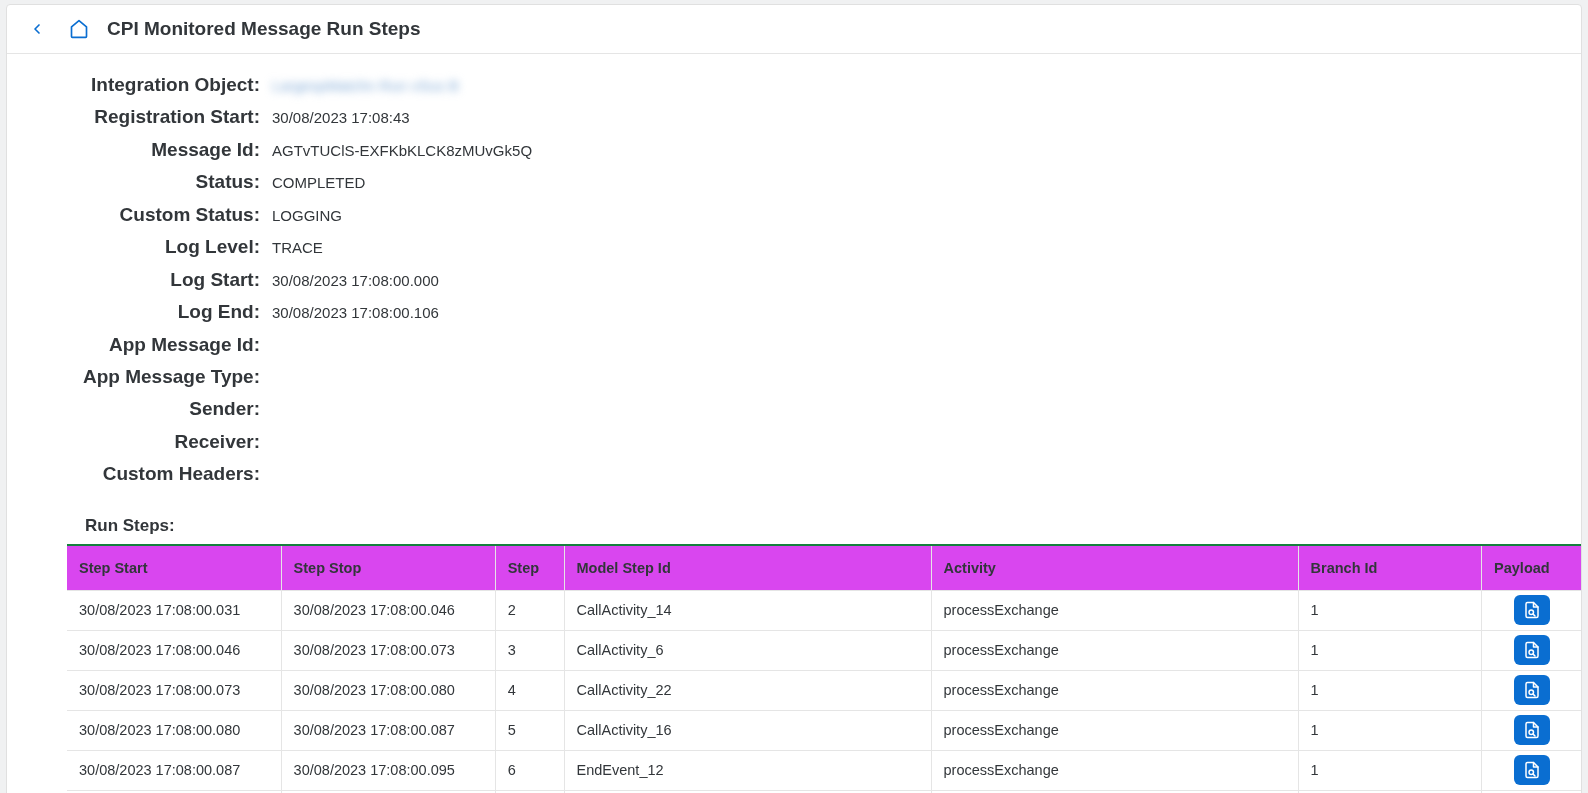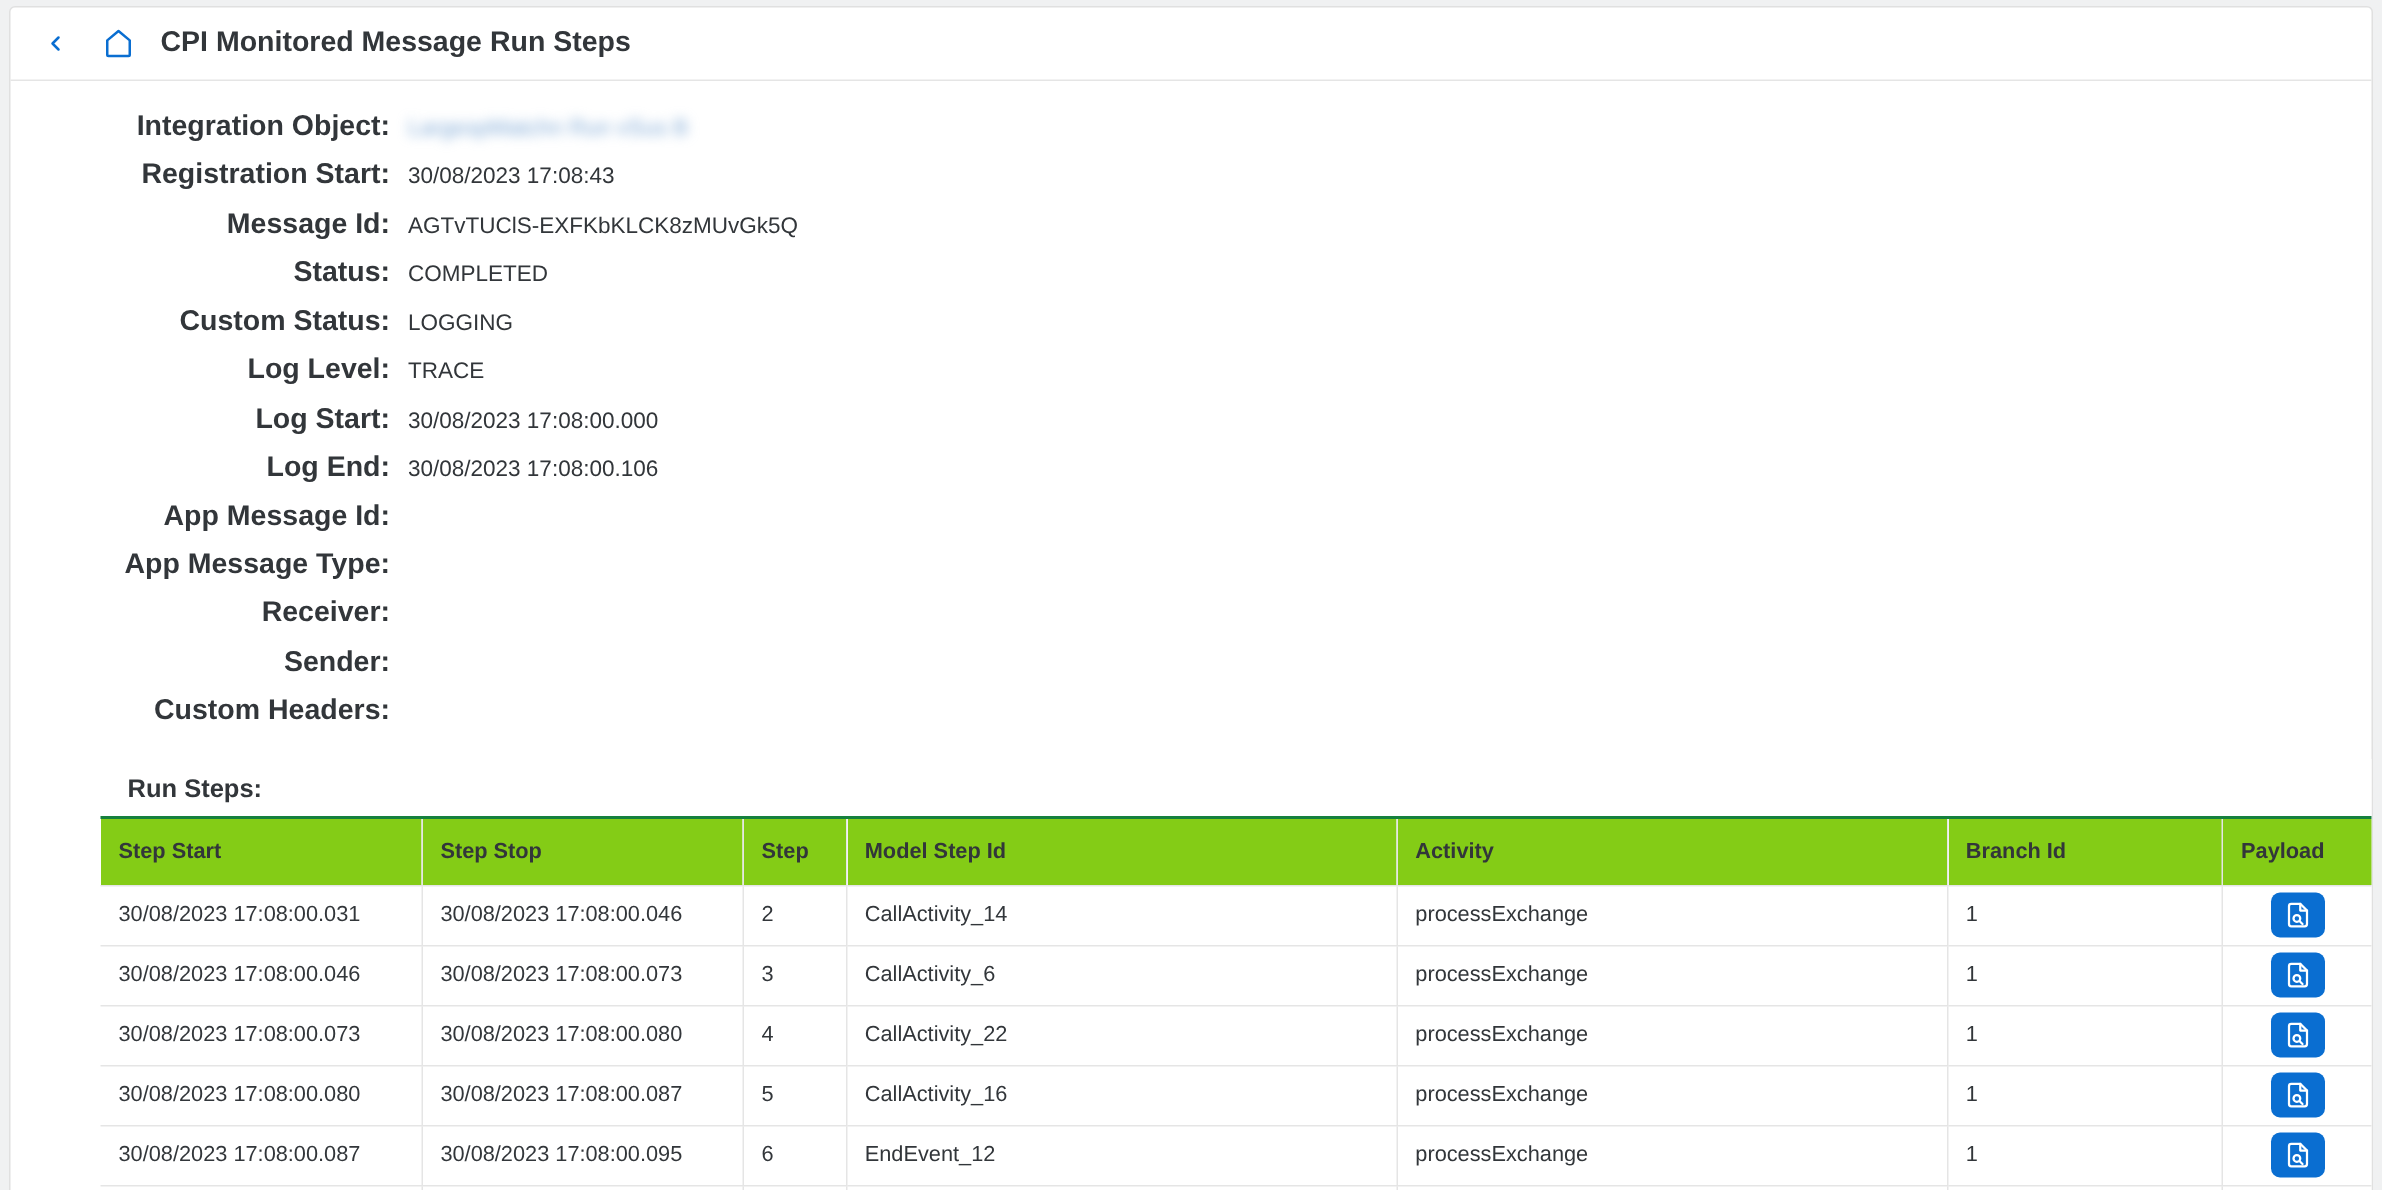--- a/index.html
+++ b/index.html
@@ -96,21 +96,21 @@
       vertical-align: middle;
       overflow: hidden;
       text-overflow: ellipsis;
       white-space: nowrap;
     }
     .steps-table th:last-child, .steps-table td:last-child {
       border-right: none;
     }
     .steps-table thead th {
       font-weight: 700;
-      background: #84cc16;
+      background: #d946ef;
       padding: 14px 12px;
       margin-top: 20px;
     }
     .steps-table tbody tr {
       height: 40px;
     }
     .col-start { width: 14%; }
     .col-stop { width: 14%; }
     .col-step { width: 4.5%; }
     .col-model { width: 24%; }
@@ -187,25 +187,25 @@
         </div>
       <div class="detail-row">
           <div class="detail-label">App Message Id:</div>
           <div class="detail-value"></div>
         </div>
       <div class="detail-row">
           <div class="detail-label">App Message Type:</div>
           <div class="detail-value"></div>
         </div>
       <div class="detail-row">
+          <div class="detail-label">Sender:</div>
+          <div class="detail-value"></div>
+        </div>
+      <div class="detail-row">
           <div class="detail-label">Receiver:</div>
-          <div class="detail-value"></div>
-        </div>
-      <div class="detail-row">
-          <div class="detail-label">Sender:</div>
           <div class="detail-value"></div>
         </div>
       <div class="detail-row">
           <div class="detail-label">Custom Headers:</div>
           <div class="detail-value"></div>
         </div>
     </div>
 
     <div class="run-steps-section">
       <div class="section-title">Run Steps:</div>

